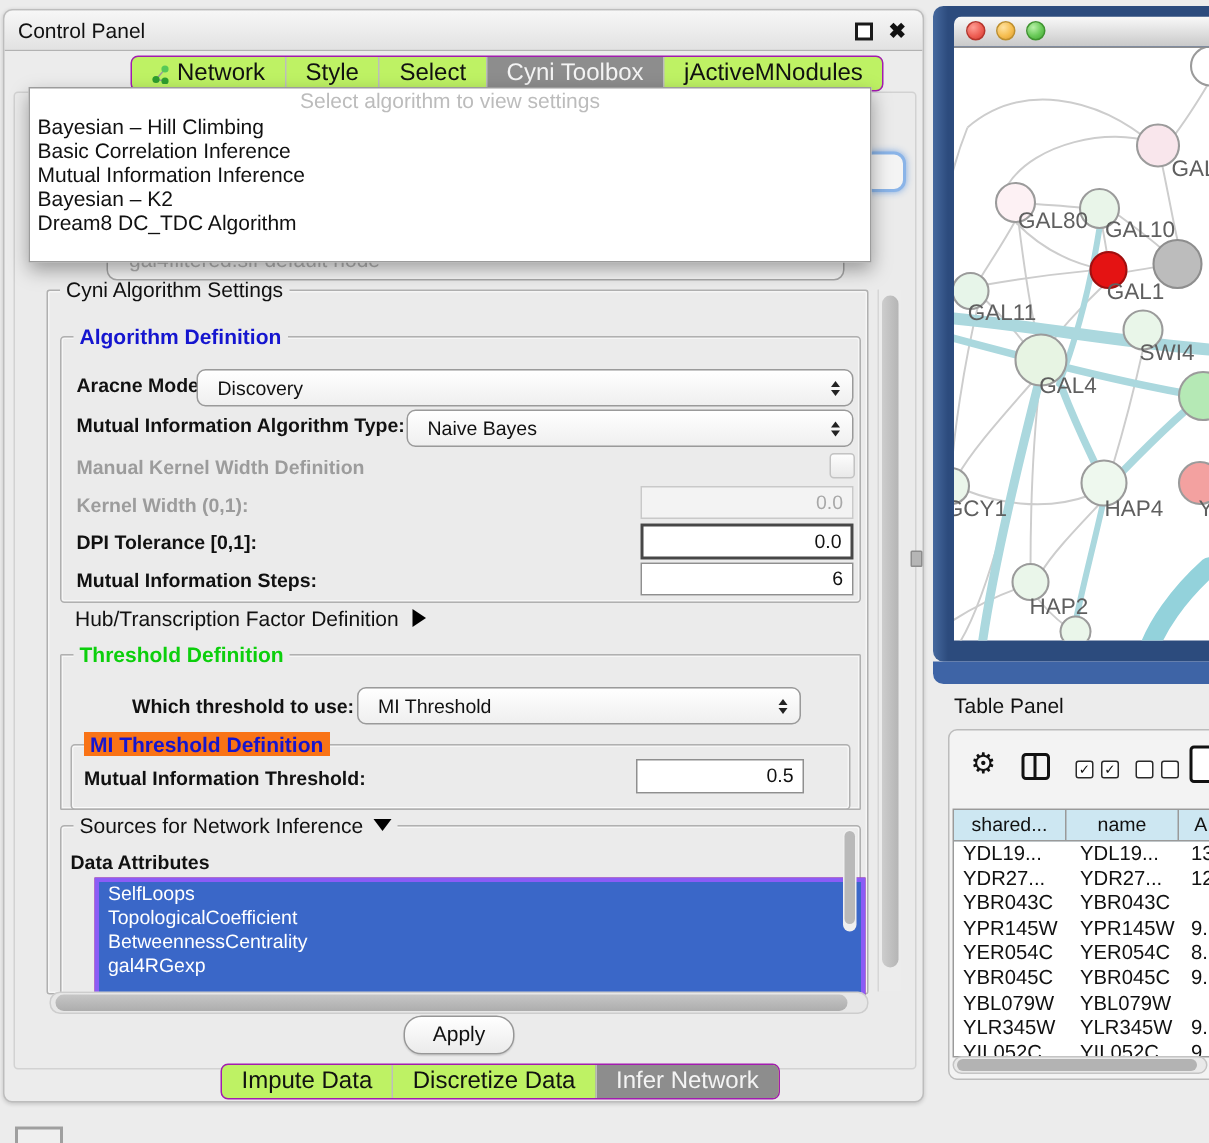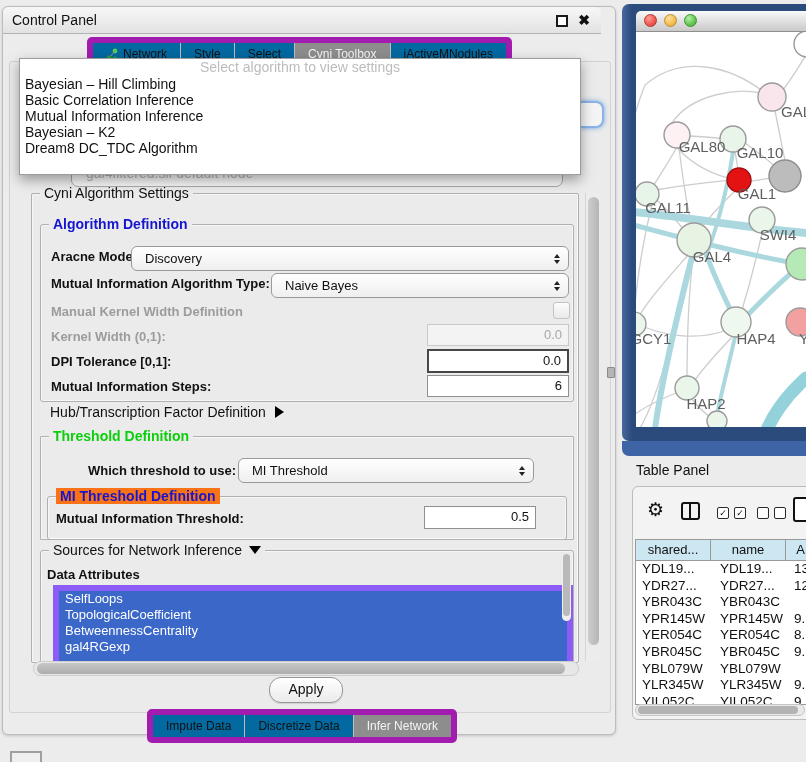--- a/index.html
+++ b/index.html
@@ -2,29 +2,29 @@
 <html><head>
 <meta charset="utf-8">
 <style>
   html,body{margin:0;padding:0}
   .screen{position:relative;width:806px;height:762px;background:#ececec;overflow:hidden;
           font-family:"Liberation Sans",sans-serif;color:#111}
 
   
   #cpwin{position:absolute;left:2px;top:6px;width:612px;height:727px;background:#ececec;
          border:1px solid #bdbdbd;border-radius:6px;box-shadow:0 1px 3px rgba(0,0,0,.18)}
-  .titlebar{position:absolute;left:0;top:0;right:14px;height:26px;
+  .titlebar{position:absolute;left:0;top:0;right:0;height:26px;
             background:linear-gradient(#f7f7f7,#e2e2e2);border-bottom:1px solid #b2b2b2;
             border-radius:6px 6px 0 0}
   .titlebar .t{position:absolute;left:9px;top:5px;font-size:14px}
   .flt{position:absolute;right:33px;top:8px;width:8px;height:8px;border:2px solid #1a1a1a;background:#fff}
   .cls{position:absolute;right:11px;top:4px;font-size:14px;font-weight:bold;line-height:18px}
 
-  .tabstrip{position:absolute;display:flex;height:22px;background:#0369a1;border:6px solid #a21caf;
-            border-radius:5px;overflow:hidden;font-size:12px;white-space:nowrap}
+  .tabstrip{position:absolute;display:flex;height:22px;background:#bef264;border:1px solid #a21caf;
+            border-radius:5px;overflow:hidden;font-size:16px;white-space:nowrap}
   .tabstrip .tab{padding:0 13px;line-height:22px;border-left:1px solid #bdbdbd;display:flex;align-items:center;gap:5px}
   .tabstrip .tab:first-child{border-left:none}
   .tabstrip .tab.sel{background:#8d8d8d;color:#f4f4f4}
   #toptabs{left:84px;top:30px}
   #bottomtabs{left:144px;top:702px}
 
   #cpbody{position:absolute;left:6px;top:54px;width:600px;height:650px;background:#ebebeb;
           border:1px solid #d2d2d2;border-radius:3px}
 
   
@@ -65,22 +65,22 @@
   .field.foc{border:2px solid #474747;line-height:20px}
 
   .checkbox{position:absolute;width:15px;height:15px;border:1px solid #c3c3c3;border-radius:3px;
             background:linear-gradient(#fdfdfd,#e9e9e9)}
 
   .tri-r{display:inline-block;width:0;height:0;border-top:6px solid transparent;border-bottom:6px solid transparent;
          border-left:9px solid #000;margin-left:9px;vertical-align:-1px}
   .tri-d{display:inline-block;width:0;height:0;border-left:6px solid transparent;border-right:6px solid transparent;
          border-top:8px solid #000;margin-left:7px;vertical-align:1px}
 
-  #attrlist{position:absolute;left:12px;top:34px;width:508px;height:74px;background:#be185d;
-            border:6px solid #8b5cf6;overflow:hidden}
+  #attrlist{position:absolute;left:22px;top:34px;width:508px;height:74px;background:#be185d;
+            border:3px solid #8b5cf6;overflow:hidden}
   .attr{height:16px;line-height:16px;background:#3a67c8;color:#fff;font-size:13px;padding-left:6px;white-space:nowrap}
   #attrscroll{position:absolute;right:2px;top:2px;width:9px;height:68px;background:#efefef;border-radius:5px}
   #attrscroll .th{position:absolute;left:1px;right:1px;top:1px;height:62px;background:#b9b9b9;border-radius:5px}
 
   .hscroll{position:absolute;background:#e7e7e7;border:1px solid #cdcdcd;border-radius:7px}
   .hscroll .th{position:absolute;top:1px;bottom:1px;background:linear-gradient(#c6c6c6,#adadad);border-radius:6px}
   .vscroll{position:absolute;background:#ececec;border-left:1px solid #d6d6d6}
   .vscroll .th{position:absolute;left:2px;right:2px;background:linear-gradient(90deg,#cdcdcd,#b5b5b5);border-radius:6px}
 
   #applybtn{position:absolute;left:266px;top:670px;width:72px;height:24px;border:1px solid #979797;

